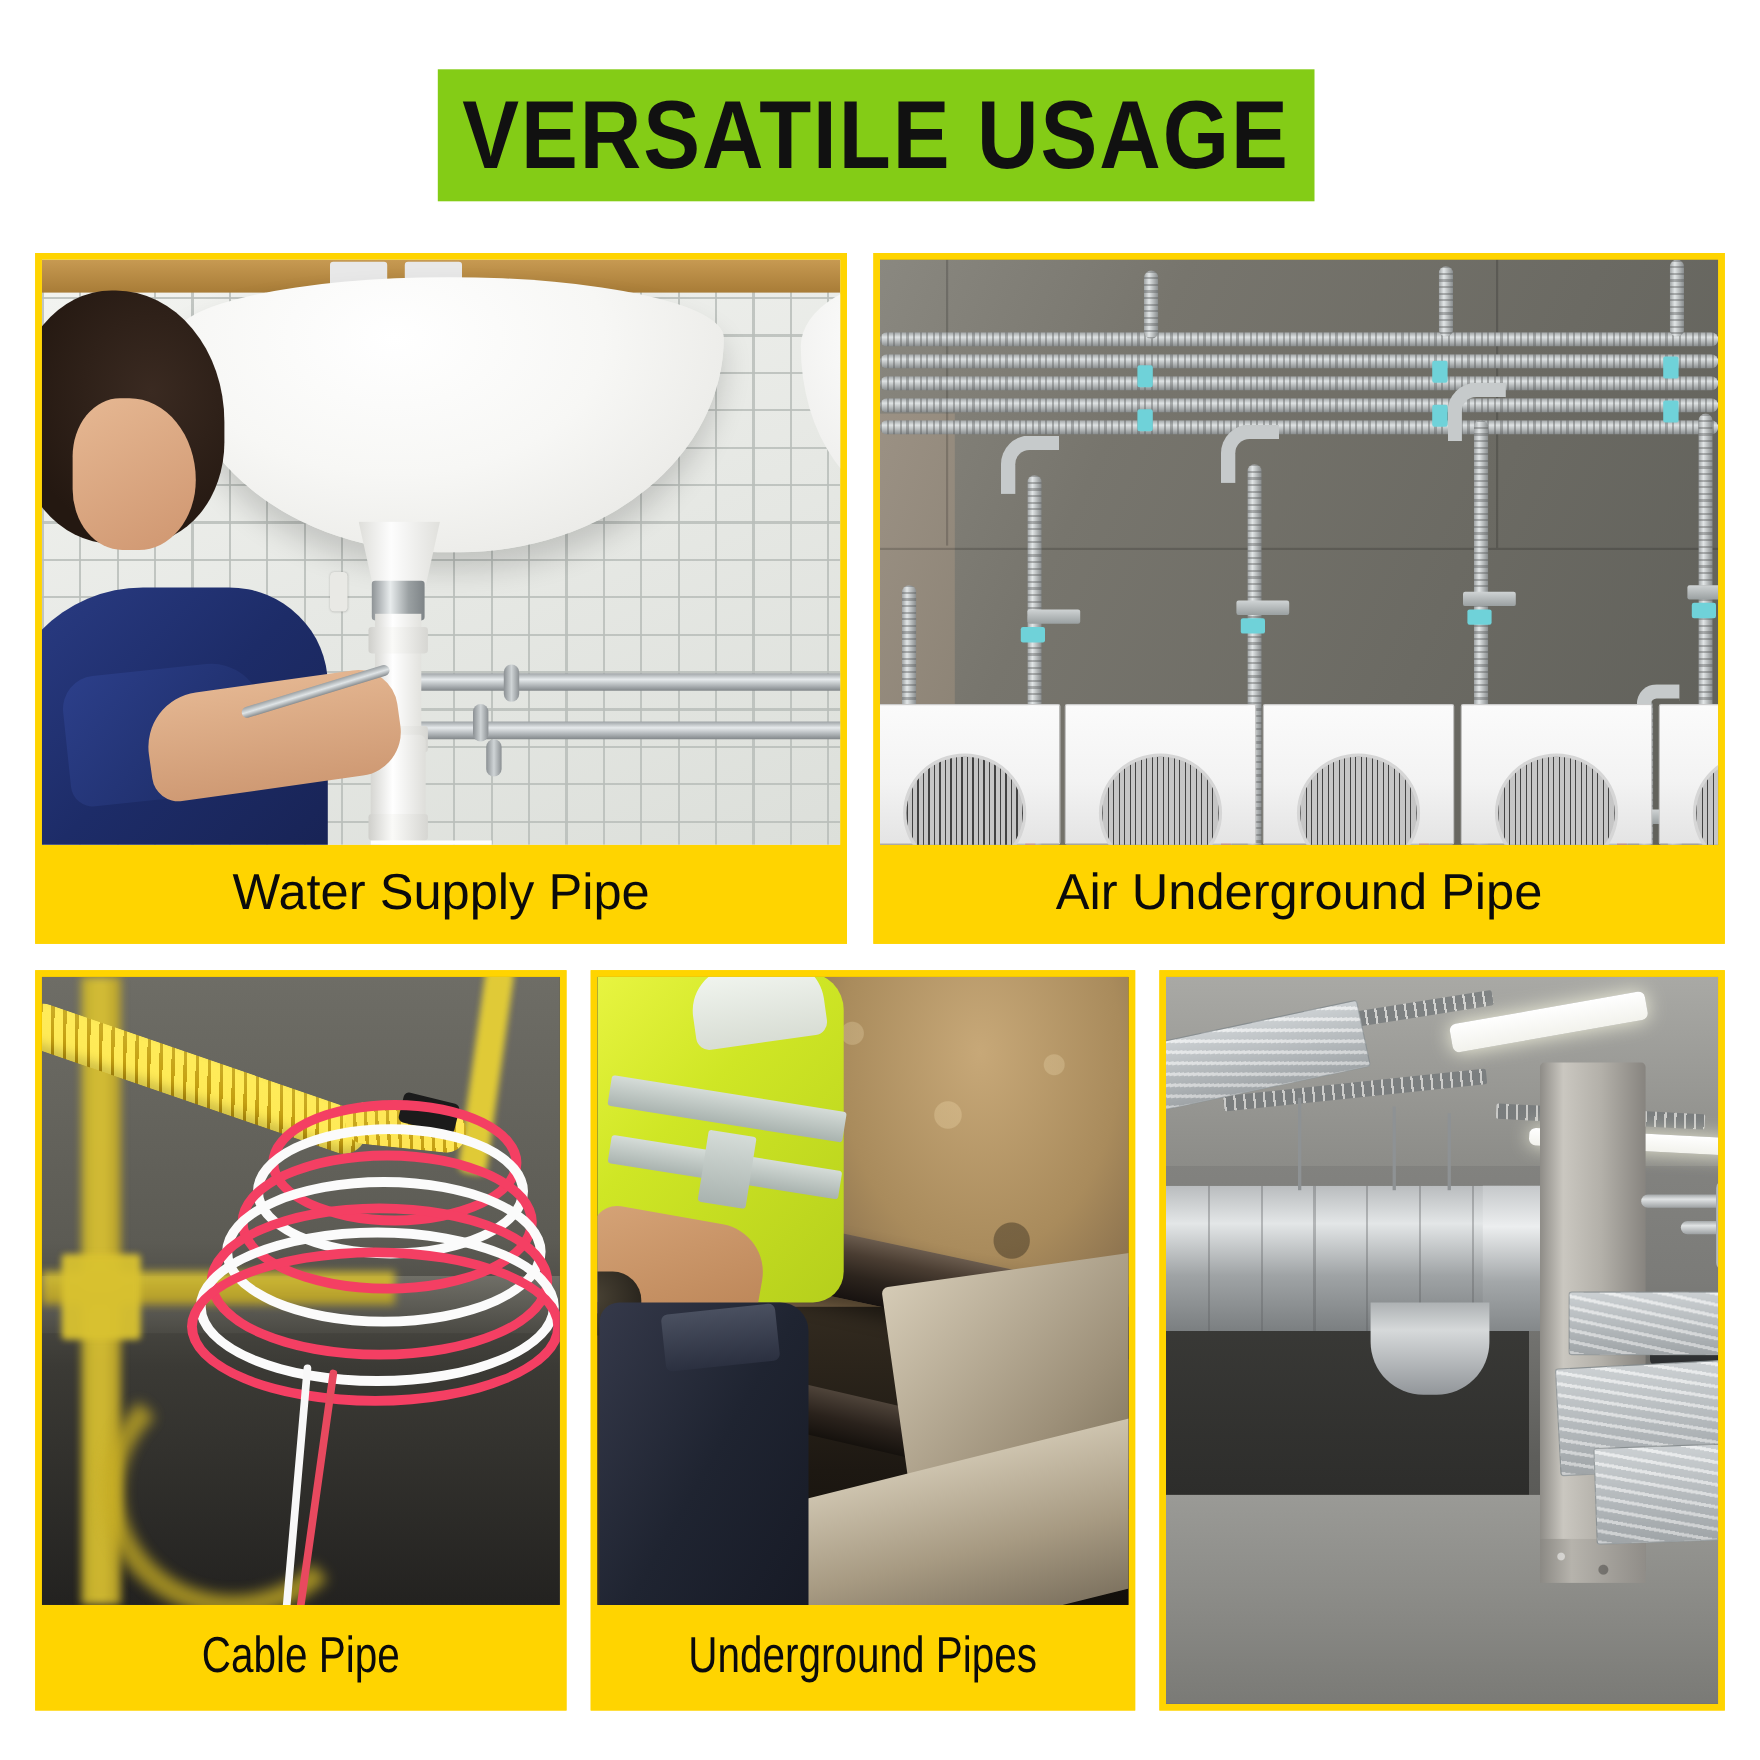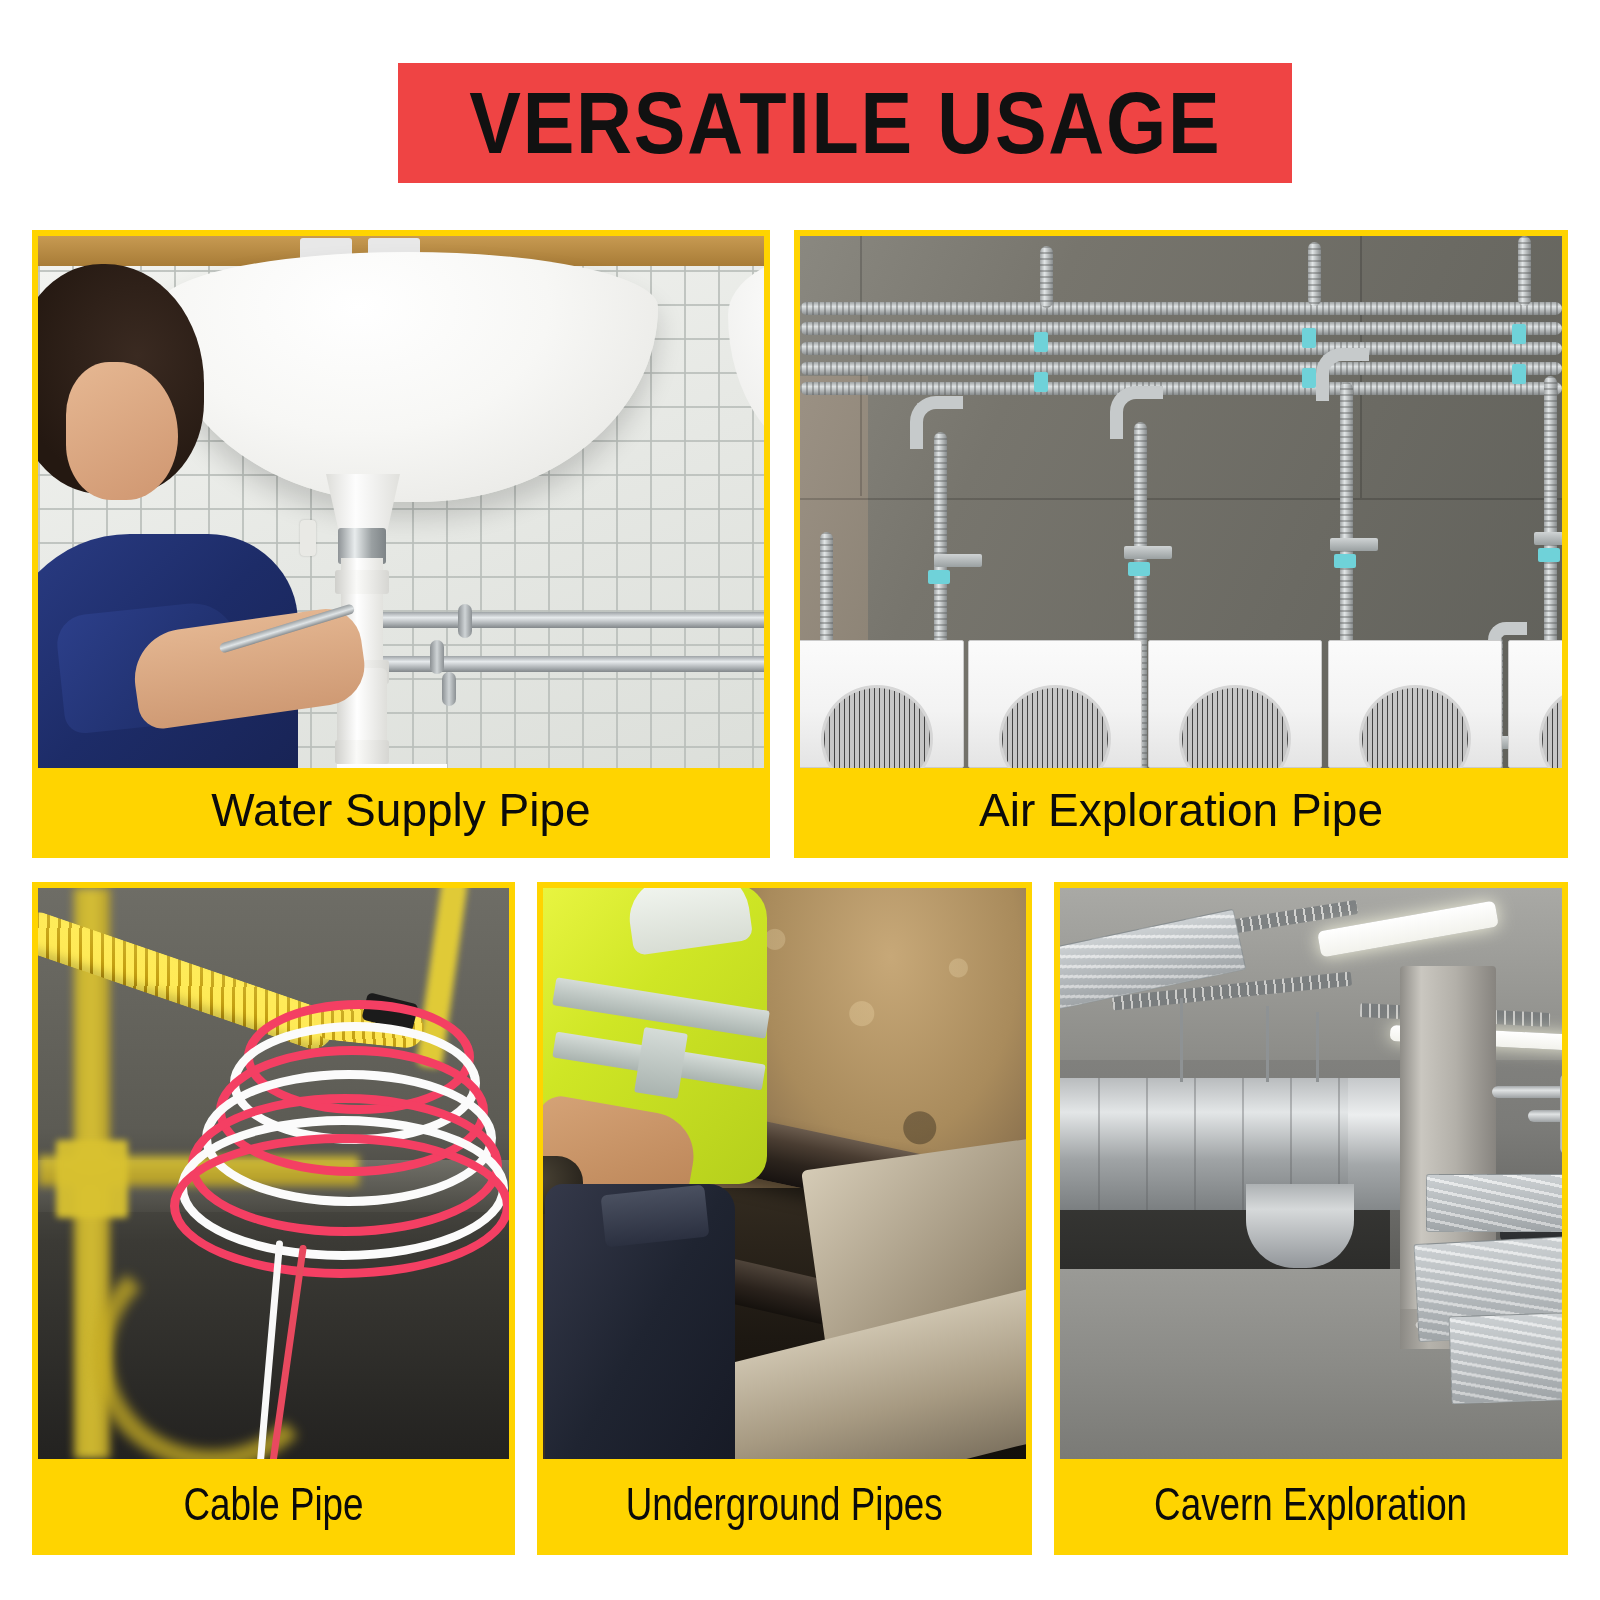--- a/index.html
+++ b/index.html
@@ -13,23 +13,23 @@
     font-family: "Liberation Sans", sans-serif;
     overflow: hidden;
     position: relative;
   }
 
   
   .title-banner {
     position: absolute;
     left: 398px;
     top: 63px;
-    width: 894px;
+    width: 797px;
     height: 120px;
-    background: #ef4444;
+    background: #84cc16;
     display: flex;
     align-items: center;
     justify-content: center;
   }
   .title-text {
     font-family: "Liberation Sans Narrow", "Liberation Sans", sans-serif;
     font-weight: 700;
     font-size: 88px;
     line-height: 1;
     letter-spacing: 2px;
@@ -645,21 +645,21 @@
         <div class="acfan"></div>
       </div>
       <div class="acunit" style="left:528px;">
         <div class="acfan"></div>
       </div>
       <div class="acunit" style="left:708px;">
         <div class="acfan"></div>
       </div>
     </div>
     <div class="caption">
-      <span class="caption-text">Air Exploration Pipe</span>
+      <span class="caption-text">Air Underground Pipe</span>
     </div>
   </div>
 
   <div class="card" id="card-under">
     <div class="photo p4">
       <div class="soil"></div>
       <div class="soil-tex"></div>
       <div class="trench-dark"></div>
 
       <div class="pipe-main"></div>
@@ -739,18 +739,15 @@
 
       <div class="rack-pipe" style="left:432px; top:198px; width:110px;"></div>
       <div class="rack-pipe" style="left:468px; top:222px; width:90px;"></div>
       <div class="rack-pipe-v" style="left:500px; top:186px; height:80px;"></div>
       <div class="duct-dark"></div>
 
       <div class="insul" style="left:366px; top:286px; width:140px; height:56px;"></div>
       <div class="insul" style="left:356px; top:352px; width:158px; height:96px; transform:rotate(-3deg);"></div>
       <div class="insul" style="left:390px; top:426px; width:132px; height:86px; transform:rotate(-2deg);"></div>
     </div>
-    <div class="caption">
-      <span class="caption-text narrow">Cavern Exploration</span>
-    </div>
   </div>
 
 </div>
 
 </body></html>

